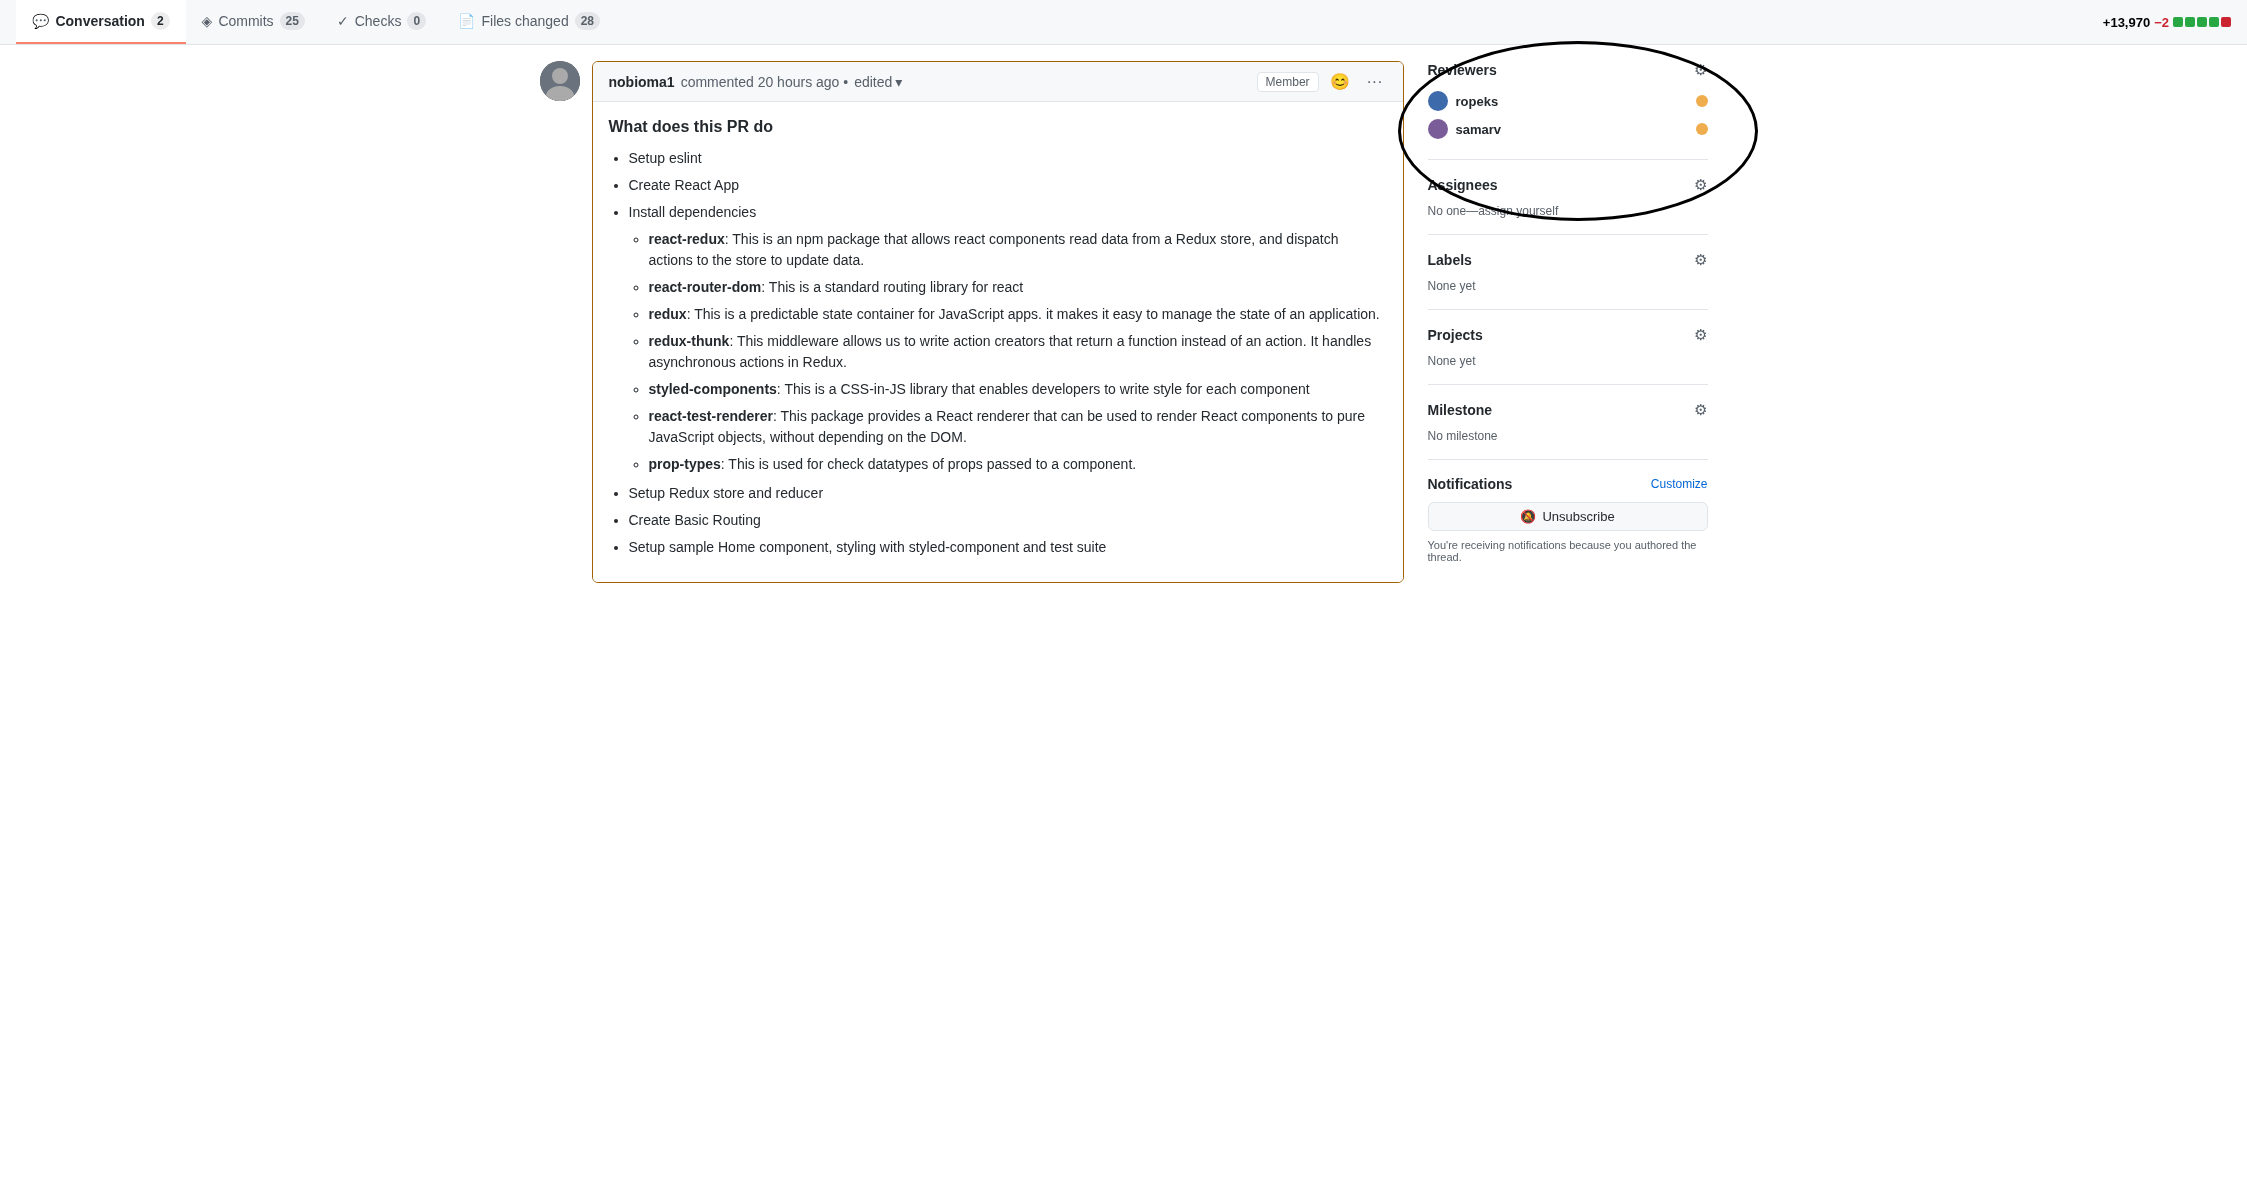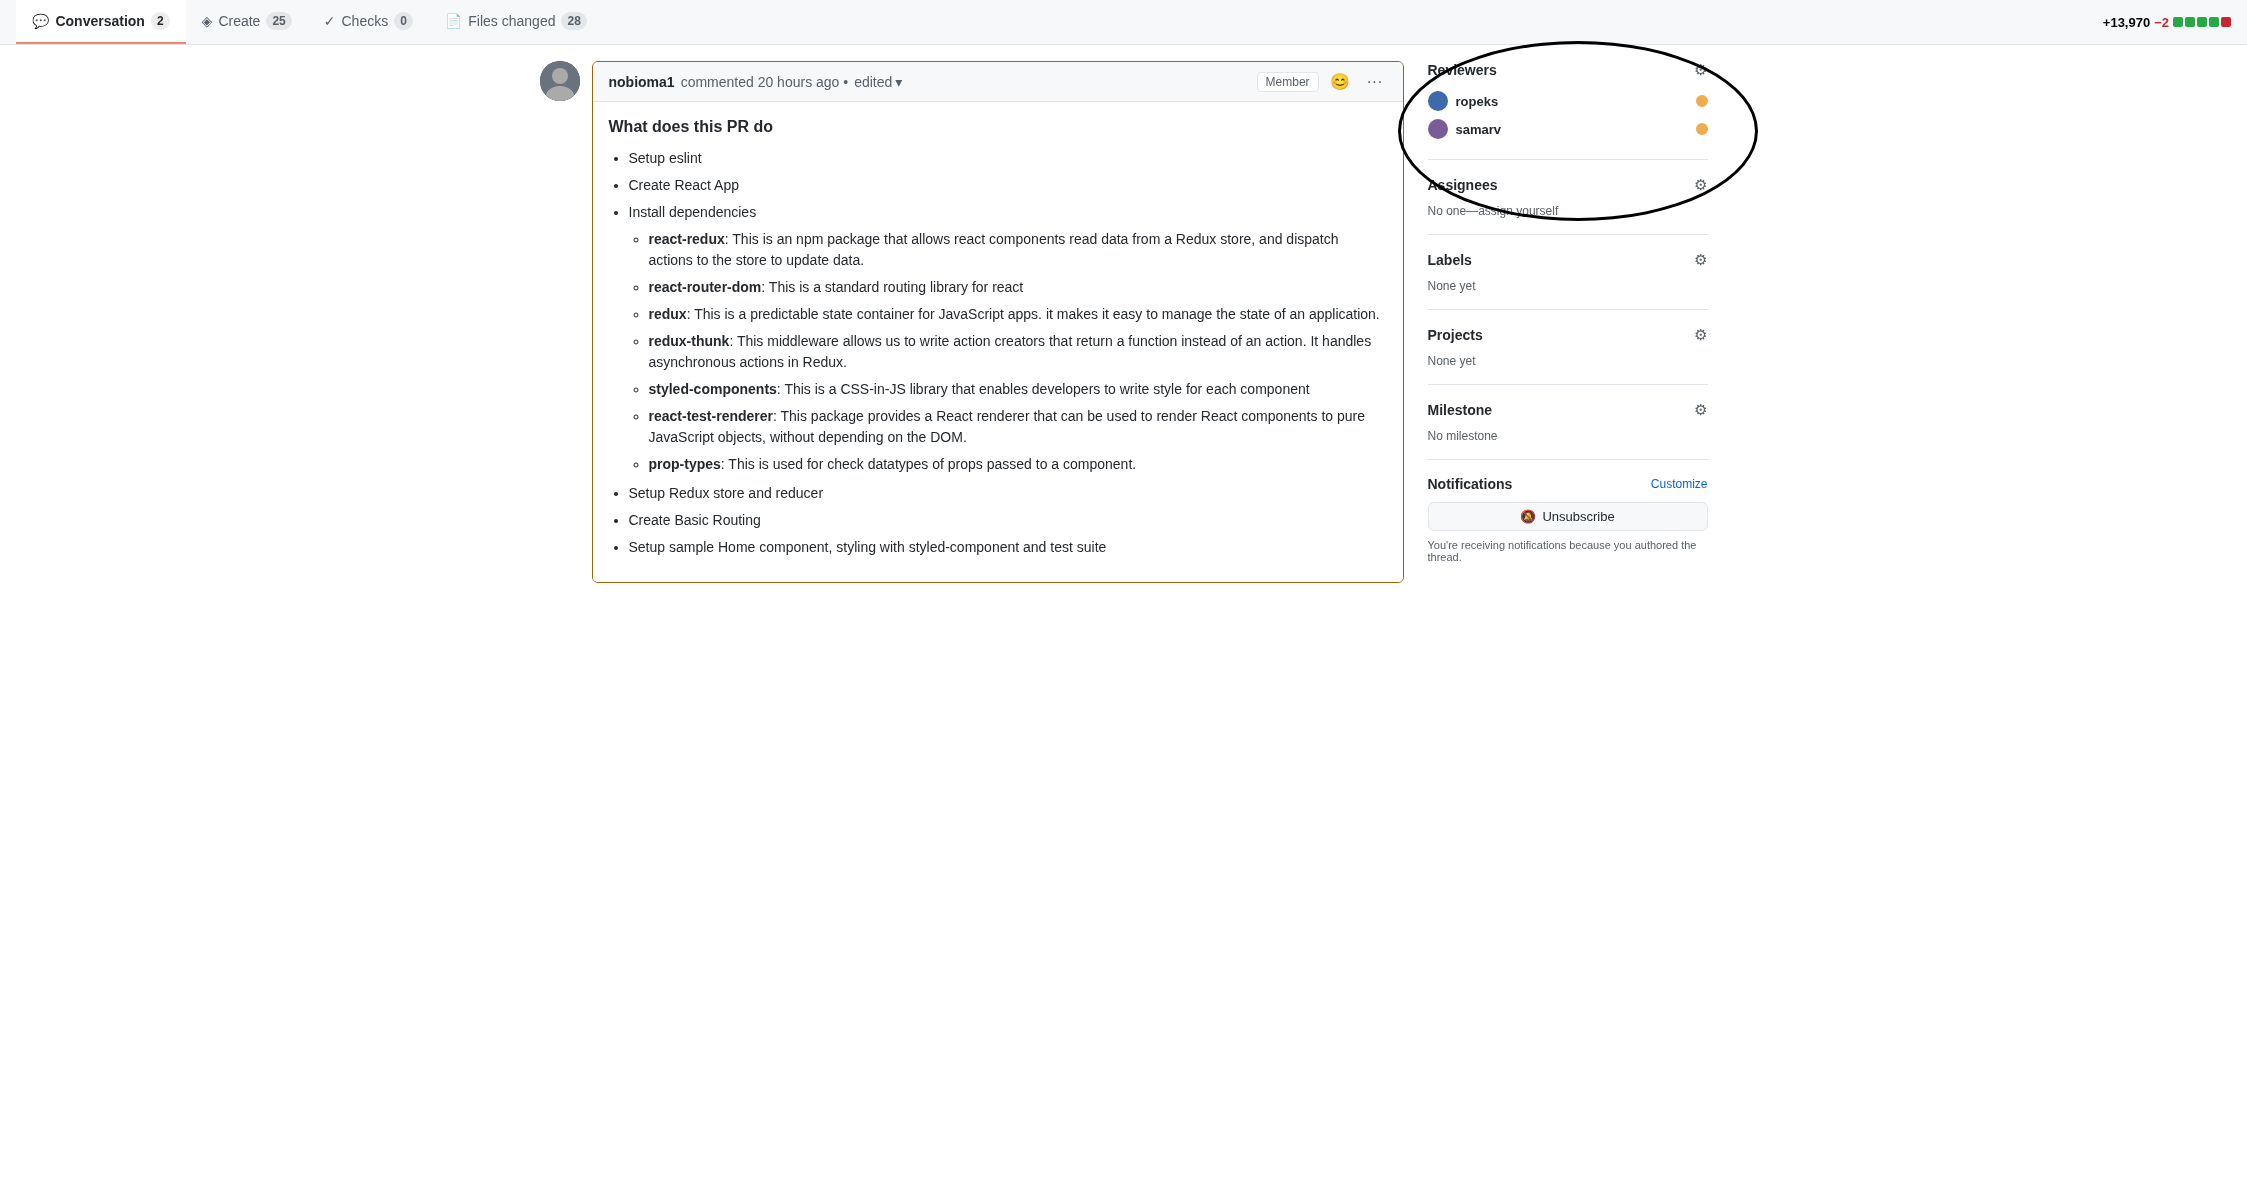--- a/index.html
+++ b/index.html
@@ -354,21 +354,21 @@
 
 <div class="tab-bar">
   <div class="tab-bar-left">
     <div class="tab active">
       <span>💬</span>
       <span>Conversation</span>
       <span class="badge">2</span>
     </div>
     <div class="tab">
       <span>◈</span>
-      <span>Create</span>
+      <span>Commits</span>
       <span class="badge">25</span>
     </div>
     <div class="tab">
       <span>✓</span>
       <span>Checks</span>
       <span class="badge">0</span>
     </div>
     <div class="tab">
       <span>📄</span>
       <span>Files changed</span>

